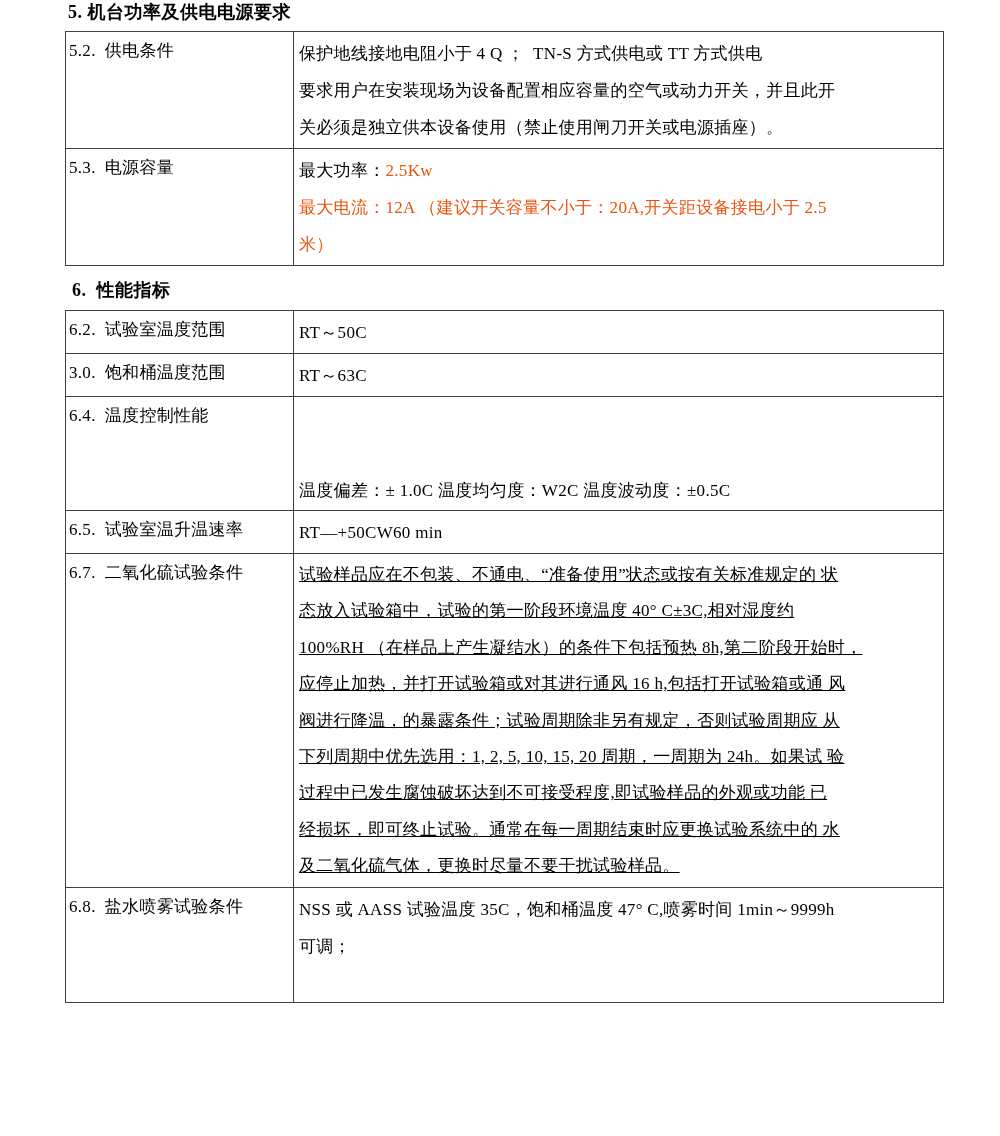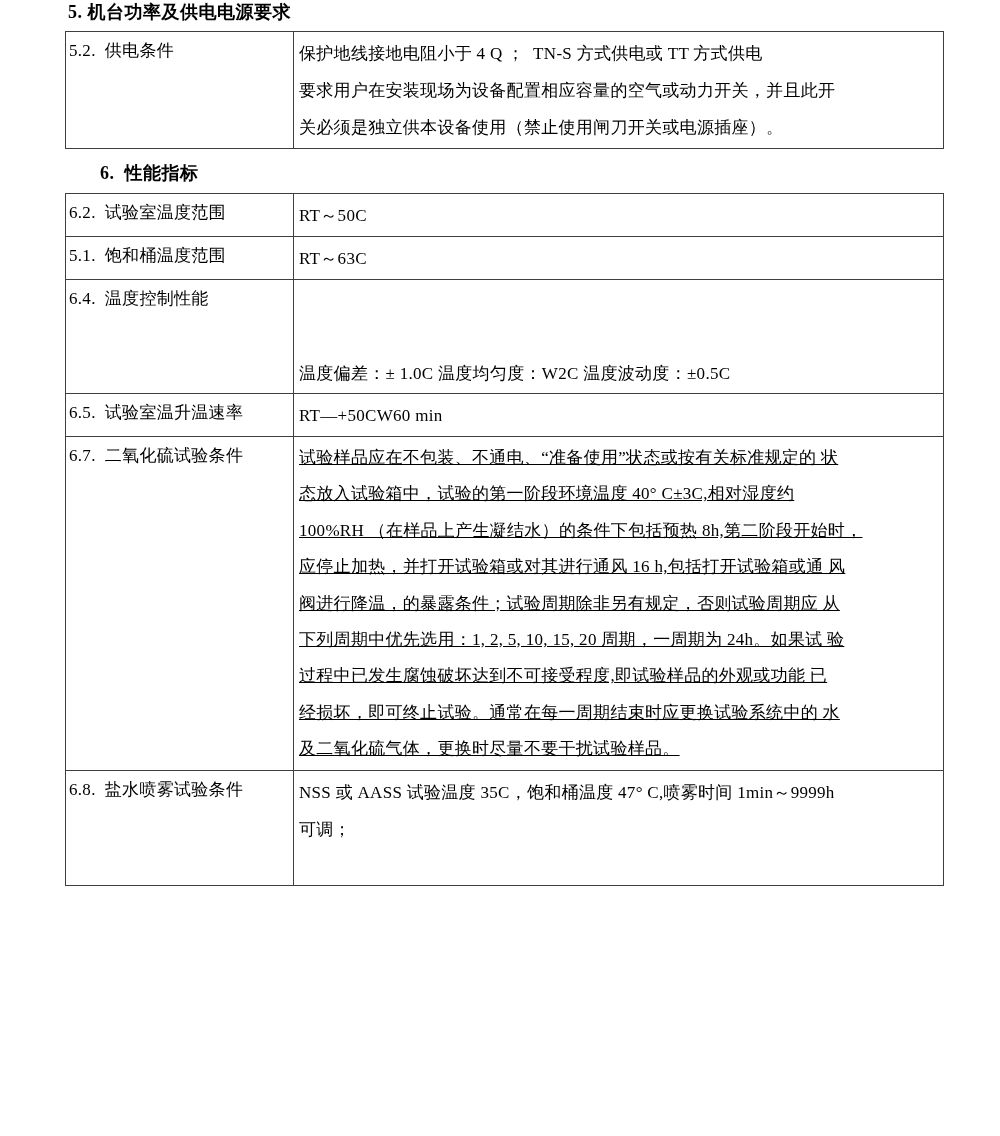--- a/index.html
+++ b/index.html
@@ -13,21 +13,21 @@
   }
   .page { position: relative; width: 1000px; height: 1136px; background: #ffffff; }
 
   .sec-heading {
     font-size: 18px;
     font-weight: bold;
     white-space: pre-wrap;
     letter-spacing: 0.5px;
   }
   .heading-5 { margin: 0 0 0 68px; }
-  .heading-6 { margin: 12px 0 0 100px; }
+  .heading-6 { margin: 12px 0 0 72px; }
 
   table.spec {
     border-collapse: collapse;
     table-layout: fixed;
     width: 878px;
     margin-left: 65px;
   }
   table.spec td {
     border: 1px solid #3f3f3f;
     vertical-align: top;
@@ -67,38 +67,48 @@
     <tr style="height:111px">
       <td class="lbl">
         <div class="line">5.2.  供电条件</div>
       </td>
       <td class="val">
         <div class="line">保护地线接地电阻小于 4 Q ；  TN-S 方式供电或 TT 方式供电</div>
         <div class="line">要求用户在安装现场为设备配置相应容量的空气或动力开关，并且此开</div>
         <div class="line">关必须是独立供本设备使用（禁止使用闸刀开关或电源插座）。</div>
       </td>
     </tr>
+    <tr style="height:112px">
+      <td class="lbl">
+        <div class="line">5.3.  电源容量</div>
+      </td>
+      <td class="val">
+        <div class="line"><span>最大功率：</span><span class="orange">2.5Kw</span></div>
+        <div class="line orange">最大电流：12A （建议开关容量不小于：20A,开关距设备接电小于 2.5</div>
+        <div class="line orange">米）</div>
+      </td>
+    </tr>
   </tbody>
     </table>
 
   <div class="sec-heading heading-6">6.  性能指标</div>
 
   <table class="spec t2">
     <tbody>
     <tr style="height:37px">
       <td class="lbl">
         <div class="line">6.2.  试验室温度范围</div>
       </td>
       <td class="val">
         <div class="line">RT～50C</div>
       </td>
     </tr>
     <tr style="height:37px">
       <td class="lbl">
-        <div class="line">5.1.  饱和桶温度范围</div>
+        <div class="line">3.0.  饱和桶温度范围</div>
       </td>
       <td class="val">
         <div class="line">RT～63C</div>
       </td>
     </tr>
     <tr style="height:114px">
       <td class="lbl">
         <div class="line">6.4.  温度控制性能</div>
       </td>
       <td class="val bottom">

